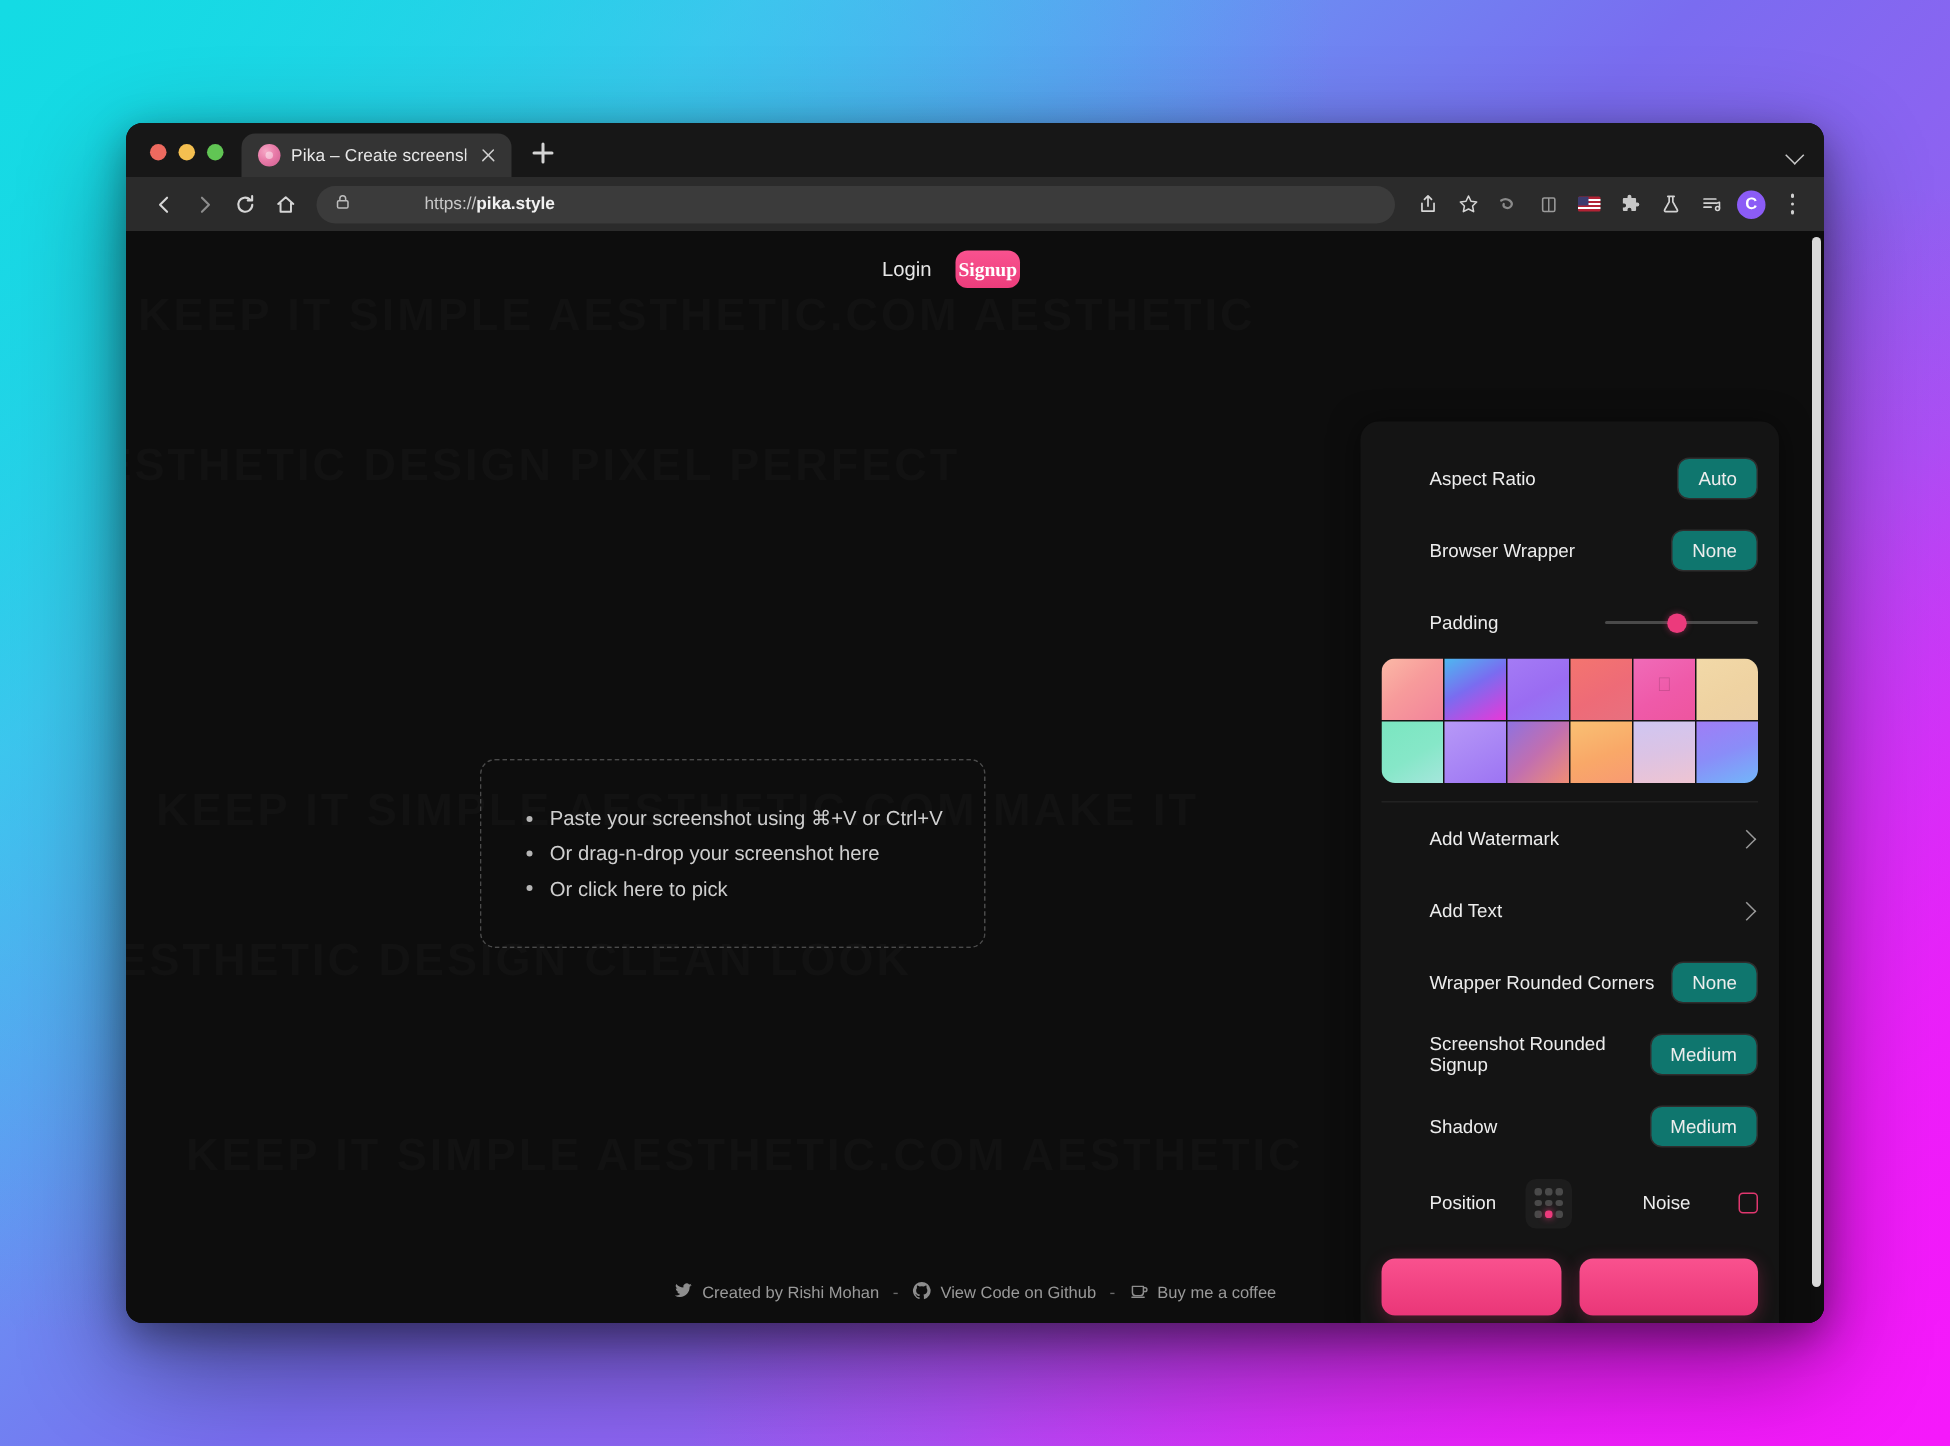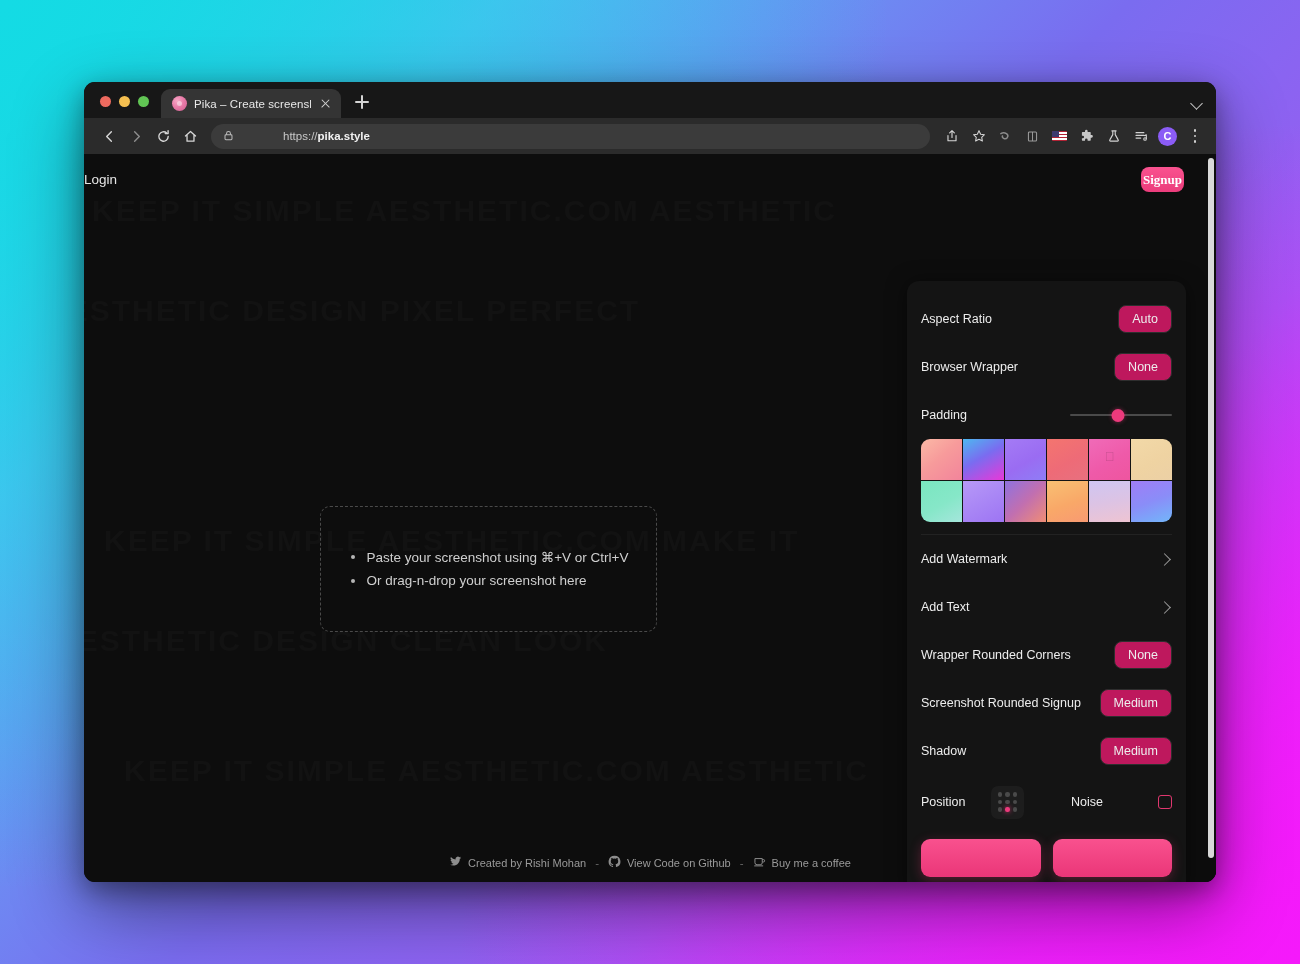--- a/index.html
+++ b/index.html
@@ -215,21 +215,21 @@
     color: rgba(255,255,255,.022);
   }
 
   
   .page-header {
     position: absolute;
     top: 0; left: 0; right: 0;
     height: 50px;
     display: flex;
     align-items: center;
-    justify-content: space-between;
+    justify-content: center;
     gap: 16px;
     padding-right: 32px;
     z-index: 5;
   }
   .login-link {
     font-size: 13.5px;
     color: #e6e6e6;
   }
   .signup-btn {
     font-size: 13px;
@@ -290,23 +290,24 @@
   .prow {
     display: flex;
     align-items: center;
     justify-content: space-between;
     min-height: 48px;
   }
   .plabel {
     font-size: 12.5px;
     color: #ededed;
     font-weight: 500;
+    margin-left: 32px;
   }
   .pill {
-    background: #be185d;
+    background: #0f766e;
     border: 1px solid #2e2e2e;
     border-radius: 8px;
     padding: 7px 13px;
     font-size: 12.5px;
     color: #ededed;
     line-height: 1;
     white-space: nowrap;
   }
   .chev {
     width: 9px; height: 9px;
@@ -611,20 +612,21 @@
 
       <div class="page-header">
         <span class="login-link">Login</span>
         <span class="signup-btn">Signup</span>
       </div>
 
       <div class="dropzone">
         <ul>
           <li>Paste your screenshot using ⌘+V or Ctrl+V</li>
           <li>Or drag-n-drop your screenshot here</li>
+          <li>Or click here to pick</li>
         </ul>
       </div>
 
       <div class="panel">
 
         <div class="prow">
           <span class="plabel">Aspect Ratio</span>
           <span class="pill">Auto</span>
         </div>
 

